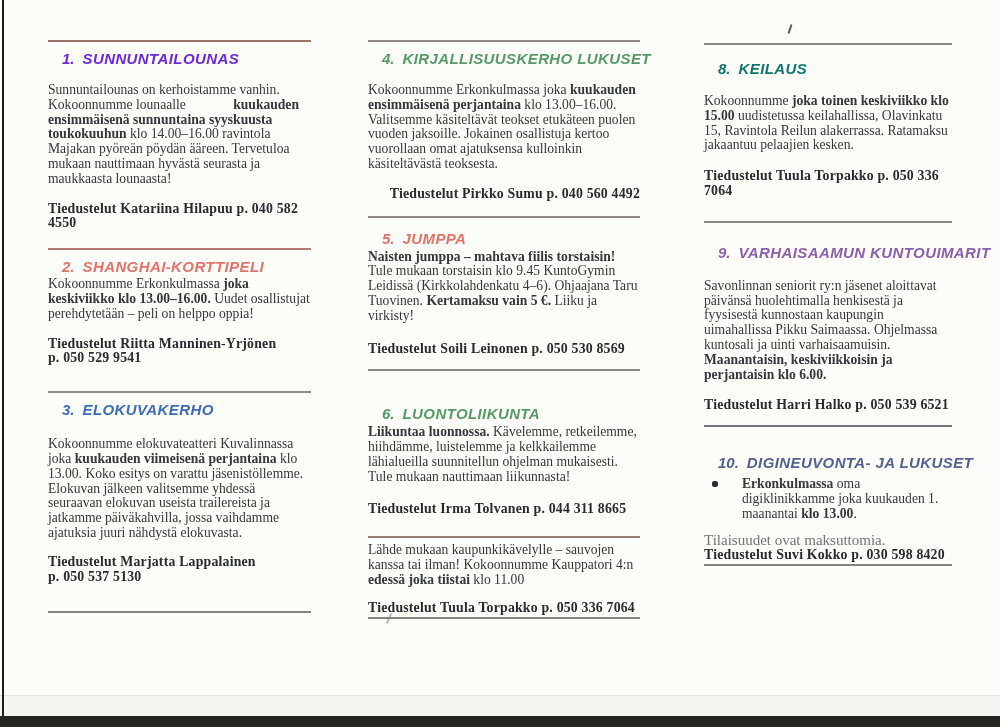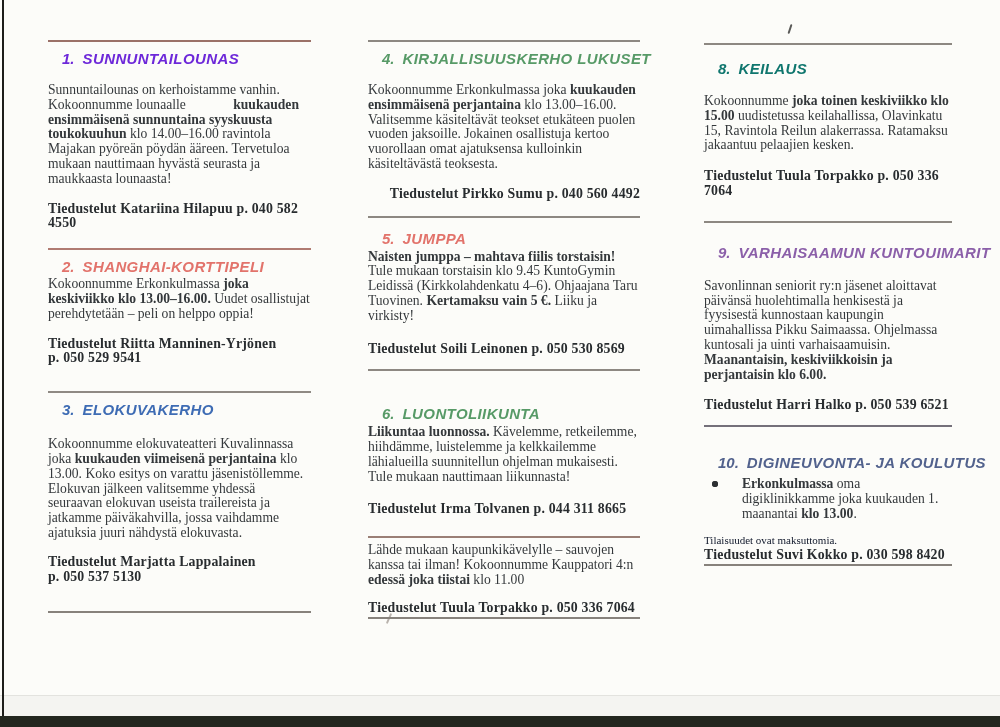--- a/index.html
+++ b/index.html
@@ -54,21 +54,21 @@
   .body{
     margin:0;color:#34383b;
     font-size:13.6px;line-height:14.8px;
     white-space:pre-line;
   }
   .contact{
     margin:0;color:#282c2f;font-weight:700;
     font-size:13.8px;line-height:14.8px;
     white-space:pre-line;letter-spacing:.2px;
   }
-  .note{margin:0;color:#0f172a;font-size:11px;line-height:14.8px;}
+  .note{margin:0;color:#737373;font-size:15px;line-height:14.8px;}
 
   ul.bullets{margin:0;padding:0;list-style:none;}
   ul.bullets li{
     position:relative;padding-left:38px;margin:0 0 7px 0;
     color:#34383b;font-size:13.6px;line-height:14.8px;
   }
   ul.bullets .marker{
     position:absolute;left:8px;top:4px;width:6px;height:6px;
     border-radius:50%;background:#2c2f32;
   }
@@ -195,21 +195,21 @@
       <span class="num">9.</span><span class="ttl">VARHAISAAMUN KUNTOUIMARIT</span>
     </h2>
     <p class="body c3b9"><span>Savonlinnan seniorit ry:n jäsenet aloittavat päivänsä huolehtimalla henkisestä ja fyysisestä kunnostaan kaupungin uimahallissa Pikku Saimaassa. Ohjelmassa kuntosali ja uinti varhaisaamuisin.
 </span><span style="font-weight: 700;">Maanantaisin, keskiviikkoisin ja perjantaisin klo 6.00.</span></p>
     <p class="contact c3c9">Tiedustelut Harri Halko p. 050 539 6521</p>
   </section>
 
   <section>
     <hr class="rule c3r10">
     <h2 class="head c3h10" style="color: rgb(82, 98, 141);">
-      <span class="num">10.</span><span class="ttl">DIGINEUVONTA- JA KOULUTUS</span>
+      <span class="num">10.</span><span class="ttl">DIGINEUVONTA- JA LUKUSET</span>
     </h2>
     <ul class="bullets c3bul">
       <li>
         <span class="marker"></span>
       </li>
       <li>
         <span class="marker"></span>
         <span><span style="font-weight: 700;">Erkonkulmassa</span><span> oma digiklinikkamme joka kuukauden 1. maanantai </span><span style="font-weight: 700;">klo 13.00</span><span>.</span></span>
       </li>
     </ul>

